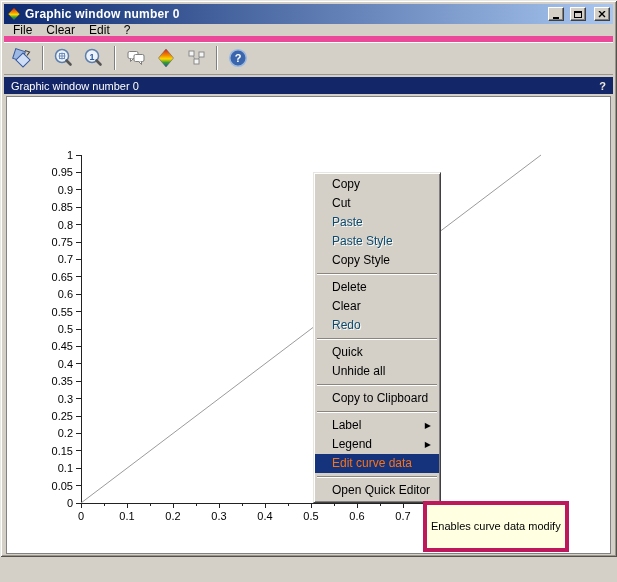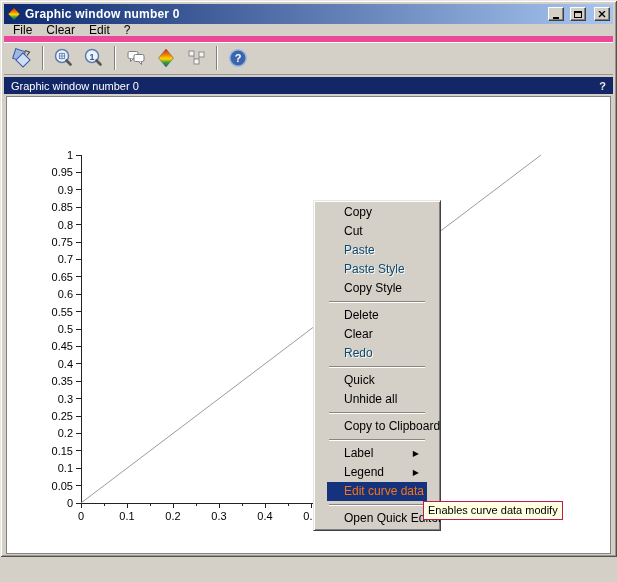--- a/index.html
+++ b/index.html
@@ -61,36 +61,36 @@
 
   
   .statusbar{
     height:19px; margin:3px 2px 0 2px; background:#d4d0c8;
     border:1px solid; border-color:#808080 #ffffff #ffffff #808080;
   }
 
   
   .context-menu{
     position:absolute; left:313px; top:172px; width:128px; z-index:10;
-    background:#d4d0c8; padding:2px 13px;
+    background:#d4d0c8; padding:2px 1px;
     border:1px solid; border-color:#e8e6e1 #404040 #404040 #e8e6e1;
     box-shadow: inset 1px 1px 0 #fff, inset -1px -1px 0 #808080;
-    font-size:12px; color:#000;margin-top:28px;
+    font-size:12px; color:#000;
   }
   .menu-item{ position:relative; height:19px; line-height:19px; padding-left:17px; white-space:nowrap; }
   .menu-item.disabled{ color:#0c4a6e; text-shadow:1px 1px 0 #fcfbf9; }
   .menu-item.highlighted{ background:var(--hilite,#15337d); color:#f97316; }
   .menu-sep{ height:2px; margin:3px 2px; border-top:1px solid #8a867e; border-bottom:1px solid #fff; }
   .submenu-arrow{ position:absolute; right:8px; top:0; font-size:8px; line-height:19px; }
 
   
   .tooltip{
     position:absolute; left:423px; top:501px; z-index:20;
-    background:var(--tip,#ffffe1); border:1px solid #be185d; color:#000;
-    font-size:11px; line-height:13px; padding:2px 4px; white-space:nowrap;
+    background:var(--tip,#ffffe1); border:4px solid #be185d; color:#000;
+    font-size:11px; line-height:13px; padding:15px 4px; white-space:nowrap;
   }
 </style>
 </head>
 <body>
 
 <div class="window">
 
   <div class="titlebar">
     <span style="display:flex">
       <svg width="14" height="14" viewBox="0 0 22 22">

